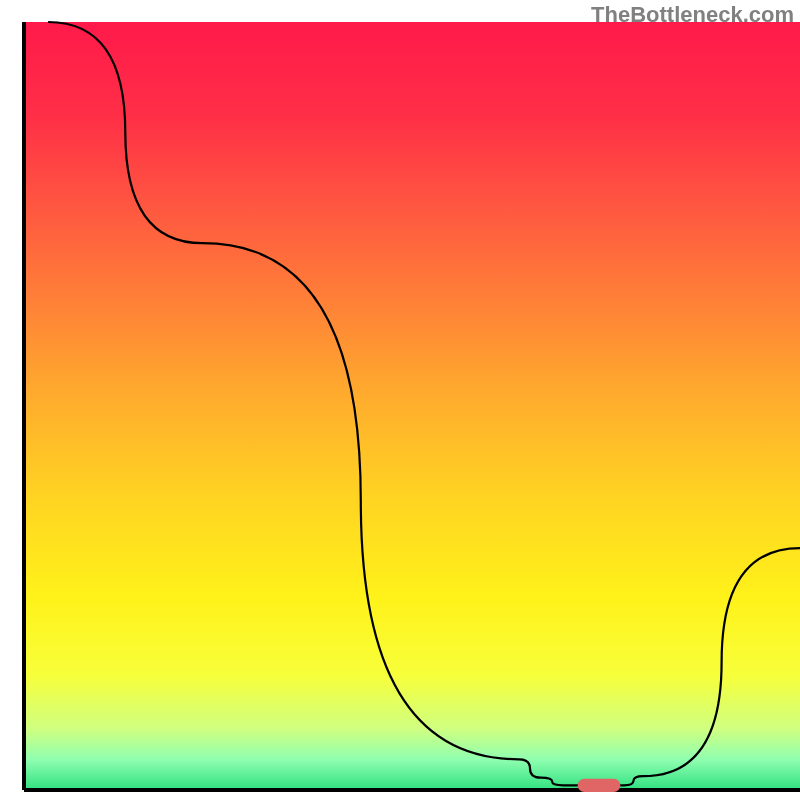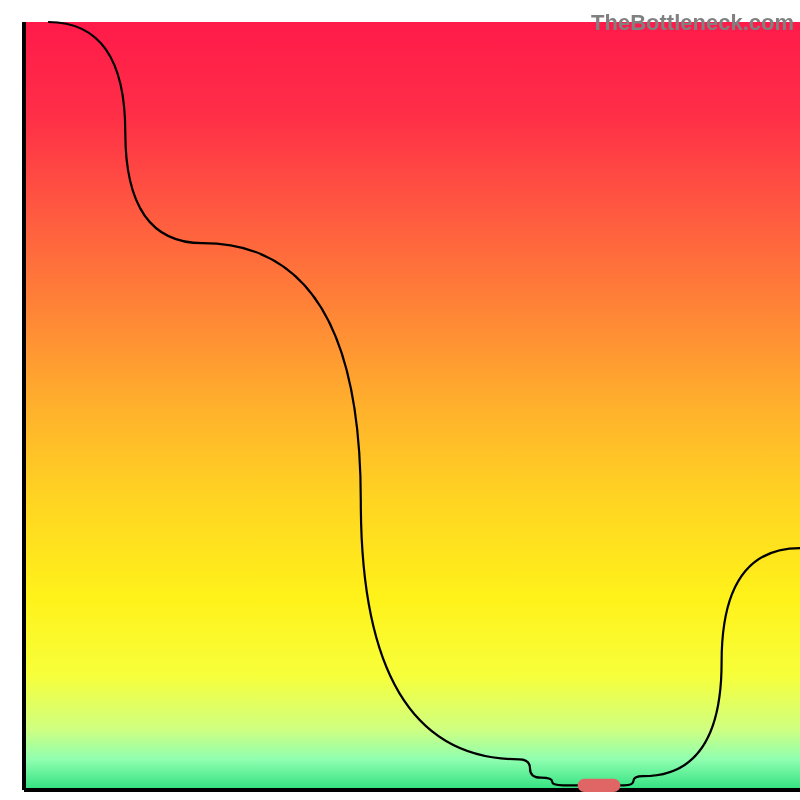--- a/index.html
+++ b/index.html
@@ -10,21 +10,21 @@
     background: #ffffff;
     font-family: Arial, sans-serif;
   }
   .container {
     position: relative;
     width: 800px;
     height: 800px;
   }
   .watermark {
     position: absolute;
-    top: 10px;
+    top: 2px;
     right: 6px;
     font-size: 22px;
     font-weight: bold;
     color: #808080;
     z-index: 10;
     text-align: center;
   }
   svg {
     position: absolute;
     top: 0;

